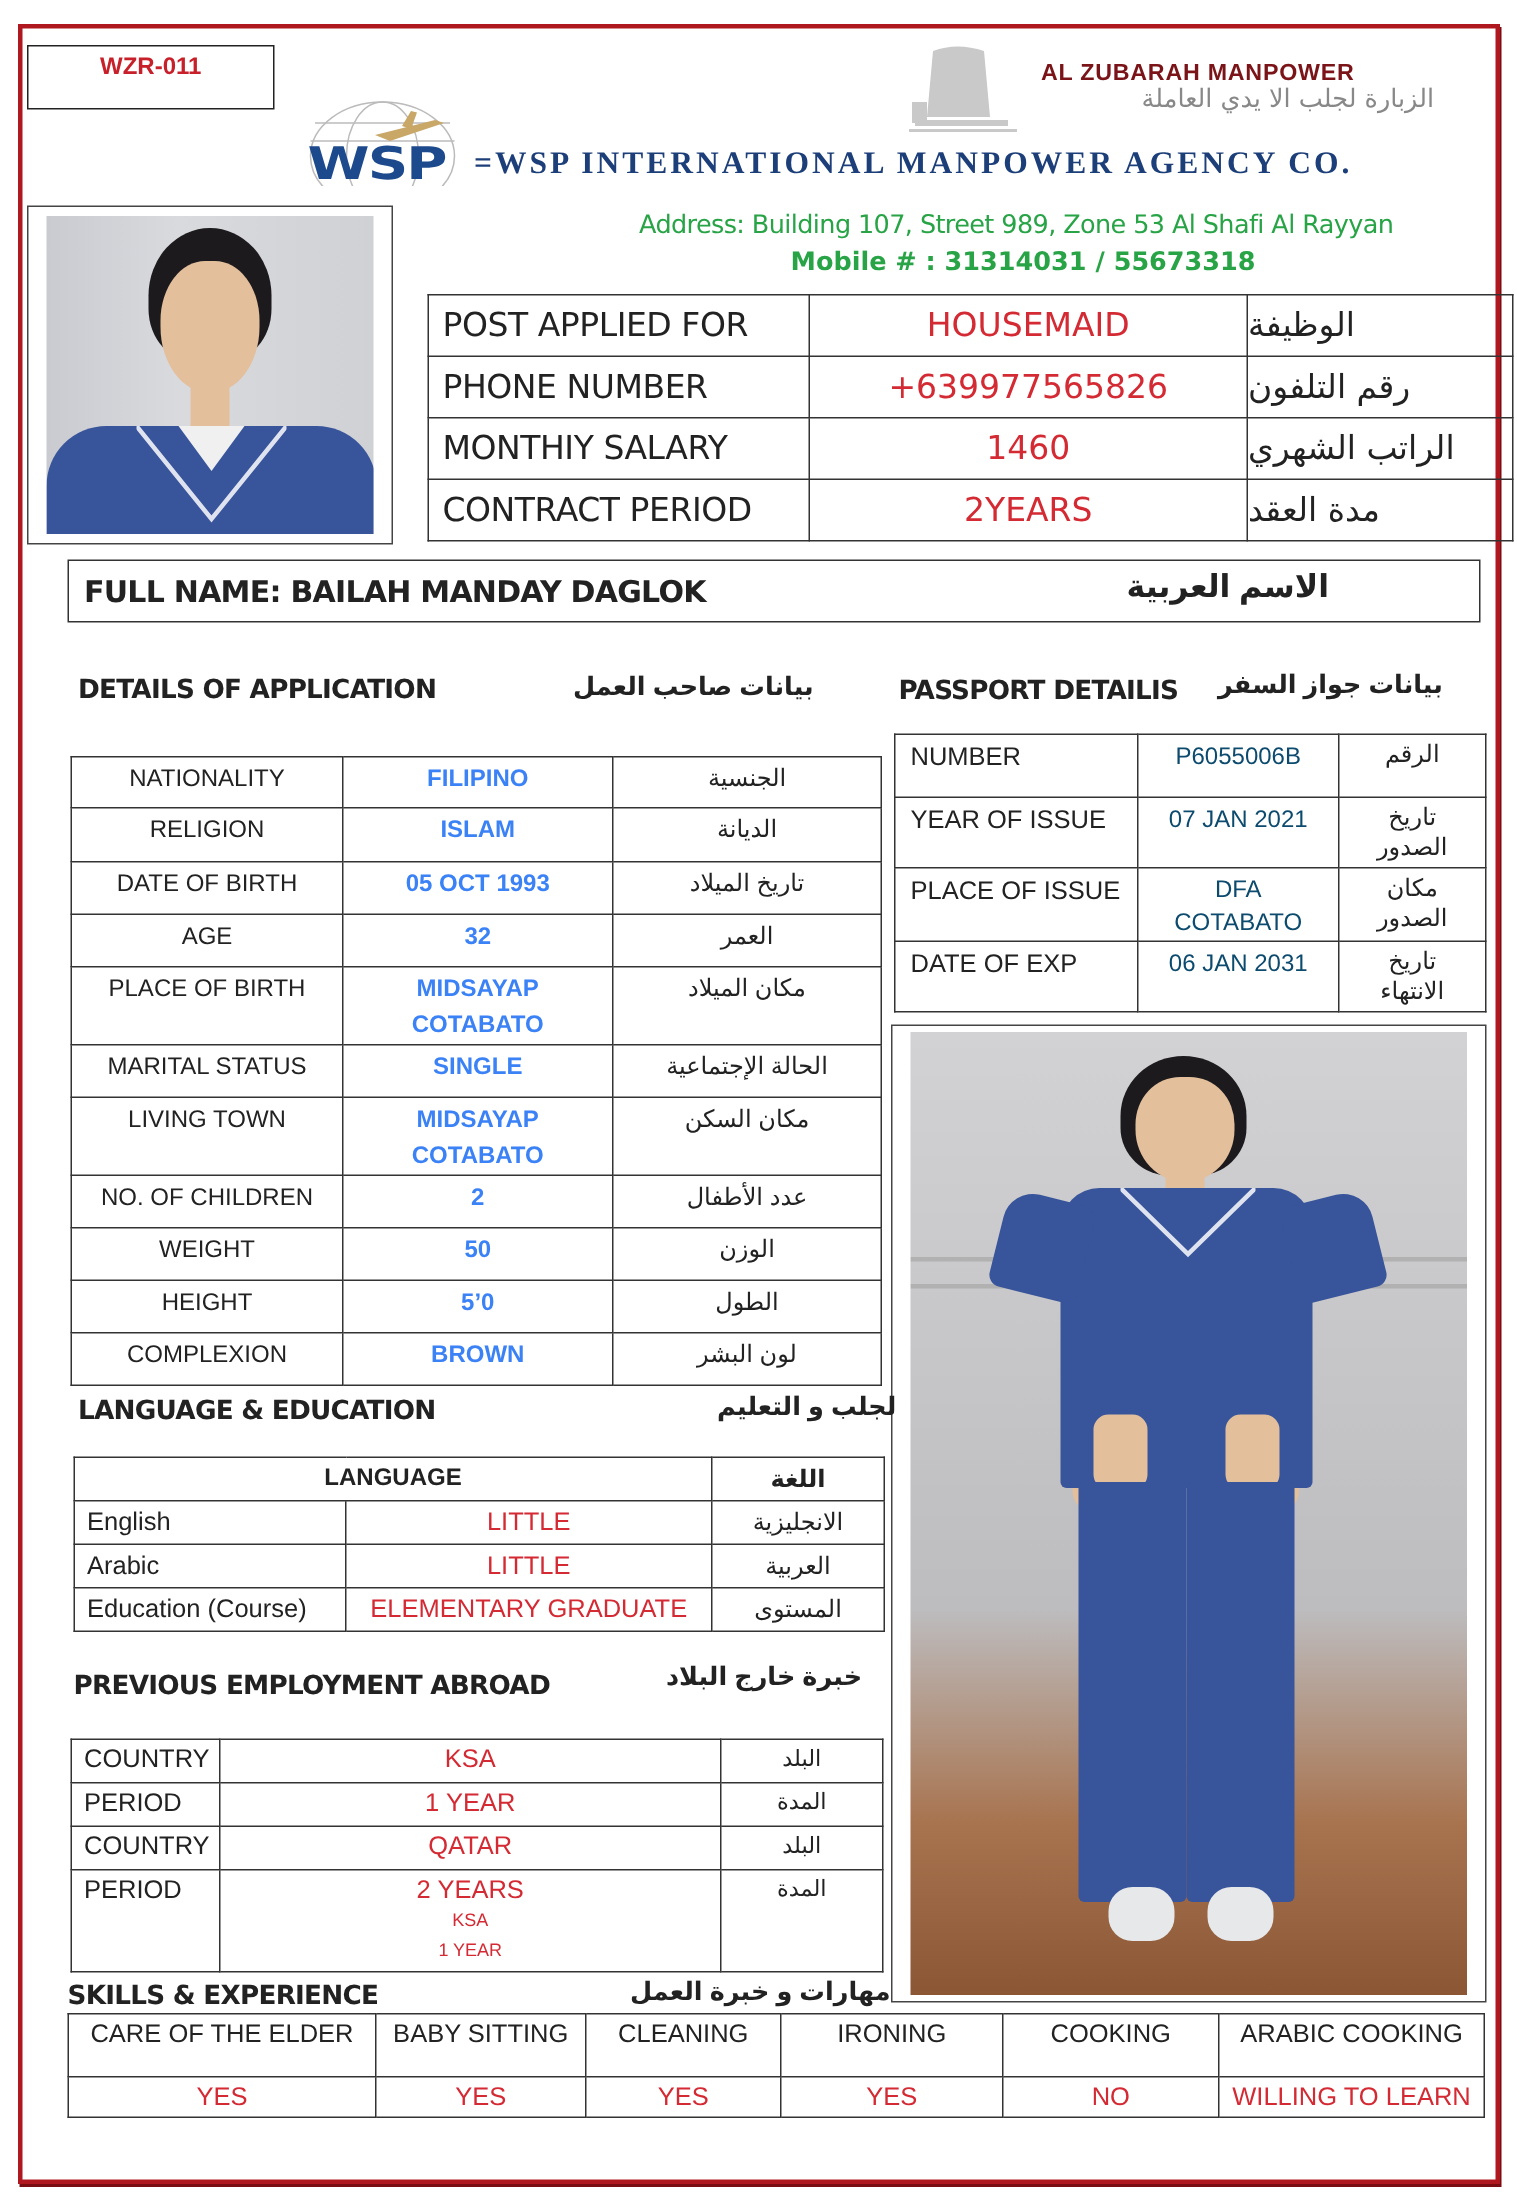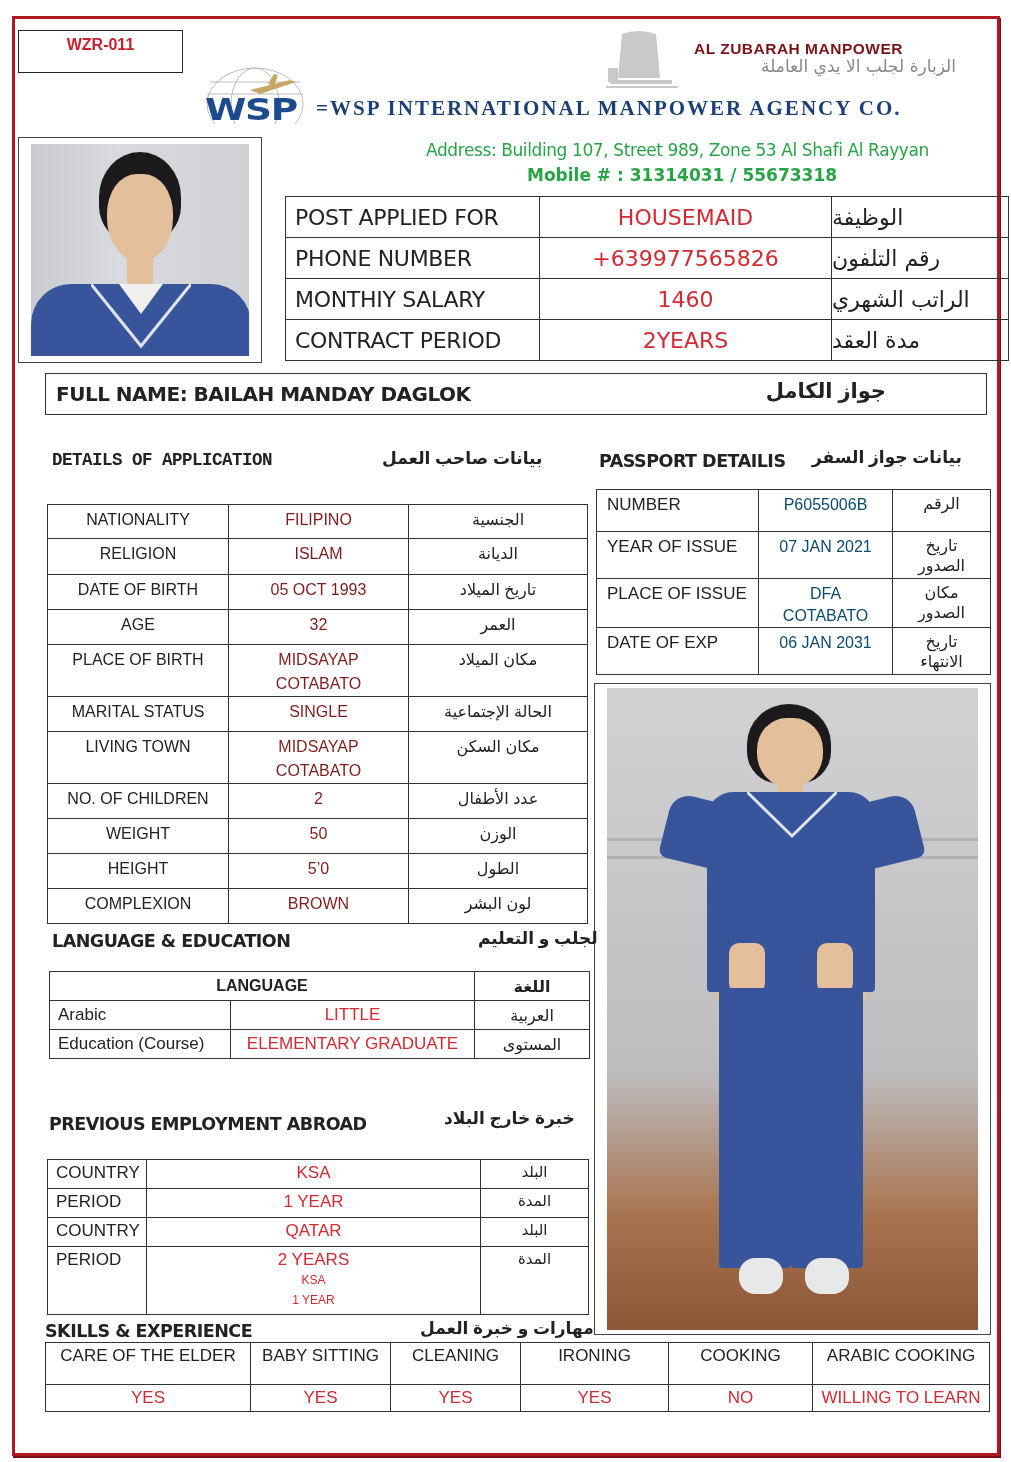--- a/index.html
+++ b/index.html
@@ -48,21 +48,21 @@
   .fullname-box .lbl { position: absolute; left: 10px; top: 8px; font-weight: bold; font-size: 20px; font-family: "DejaVu Sans", sans-serif; letter-spacing: -0.5px; }
   .fullname-box .ar { position: absolute; right: 100px; top: 5px; font-weight: bold; font-size: 21px; direction: rtl; }
 
   .sec-title { font-weight: bold; font-size: 17.5px; font-family: "DejaVu Sans", sans-serif; letter-spacing: -0.5px; }
   .sec-ar { font-weight: bold; font-size: 17px; direction: rtl; }
 
   
   .details-table { left: 47px; top: 504px; width: 541px; }
   .details-table td { font-size: 16px; vertical-align: top; text-align: center; padding-top: 3px; line-height: 24px; }
   .details-table td:nth-child(1) { width: 181px; }
-  .details-table td:nth-child(2) { width: 180px; color: #7f1d1d; }
+  .details-table td:nth-child(2) { width: 180px; color: #3b82f6; font-weight: bold; }
   .details-table td:nth-child(3) { direction: rtl; }
 
   .passport-table { left: 596px; top: 489px; width: 395px; }
   .passport-table td { font-size: 17px; vertical-align: top; padding-top: 4px; line-height: 22px; }
   .passport-table td:nth-child(1) { width: 162px; padding-left: 10px; }
   .passport-table td:nth-child(2) { width: 134px; text-align: center; color: #0c4a6e; font-size: 16px; }
   .passport-table td:nth-child(3) { text-align: center; direction: rtl; font-size: 16px; line-height: 20px; }
 
   .lang-table { left: 49px; top: 971px; width: 541px; }
   .lang-table td { font-size: 17px; height: 29px; }
@@ -153,24 +153,24 @@
   <tr>
     <td class="lbl">CONTRACT PERIOD</td>
     <td class="val">2YEARS</td>
     <td class="ar">مدة العقد</td>
   </tr>
 </tbody>
   </table>
 
 <div class="abs fullname-box">
   <span class="lbl">FULL NAME:  BAILAH  MANDAY  DAGLOK</span>
-  <span class="ar">جواز الكامل</span>
+  <span class="ar">الاسم العربية</span>
 </div>
 
-<div class="abs sec-title" style="left:52px;top:450px;font-family:Liberation Mono, monospace;">DETAILS OF APPLICATION</div>
+<div class="abs sec-title" style="left:52px;top:450px;">DETAILS OF APPLICATION</div>
 <div class="abs sec-ar" style="left:382px;top:448px;">بيانات صاحب العمل</div>
 <div class="abs sec-title" style="left:599px;top:451px;">PASSPORT DETAILIS</div>
 <div class="abs sec-ar" style="left:812px;top:447px;">بيانات جواز السفر</div>
 
 <table class="abs details-table">
   <tbody>
       <tr style="height:34px">
         <td>NATIONALITY</td>
         <td>FILIPINO</td>
         <td>الجنسية</td>
@@ -298,20 +298,25 @@
 <div class="abs sec-title" style="left:52px;top:931px;">LANGUAGE &amp; EDUCATION</div>
 <div class="abs sec-ar" style="left:478px;top:928px;">لجلب و التعليم</div>
 
 <table class="abs lang-table">
   <tbody>
       <tr>
     <td class="hdr" colspan="2">LANGUAGE</td>
     <td class="c3 hdr">اللغة</td>
   </tr>
   <tr>
+        <td class="c1">English</td>
+        <td class="c2">LITTLE</td>
+        <td class="c3">الانجليزية</td>
+      </tr>
+  <tr>
         <td class="c1">Arabic</td>
         <td class="c2">LITTLE</td>
         <td class="c3">العربية</td>
       </tr>
   <tr>
         <td class="c1">Education (Course)</td>
         <td class="c2">ELEMENTARY GRADUATE</td>
         <td class="c3">المستوى</td>
       </tr>
 </tbody>

